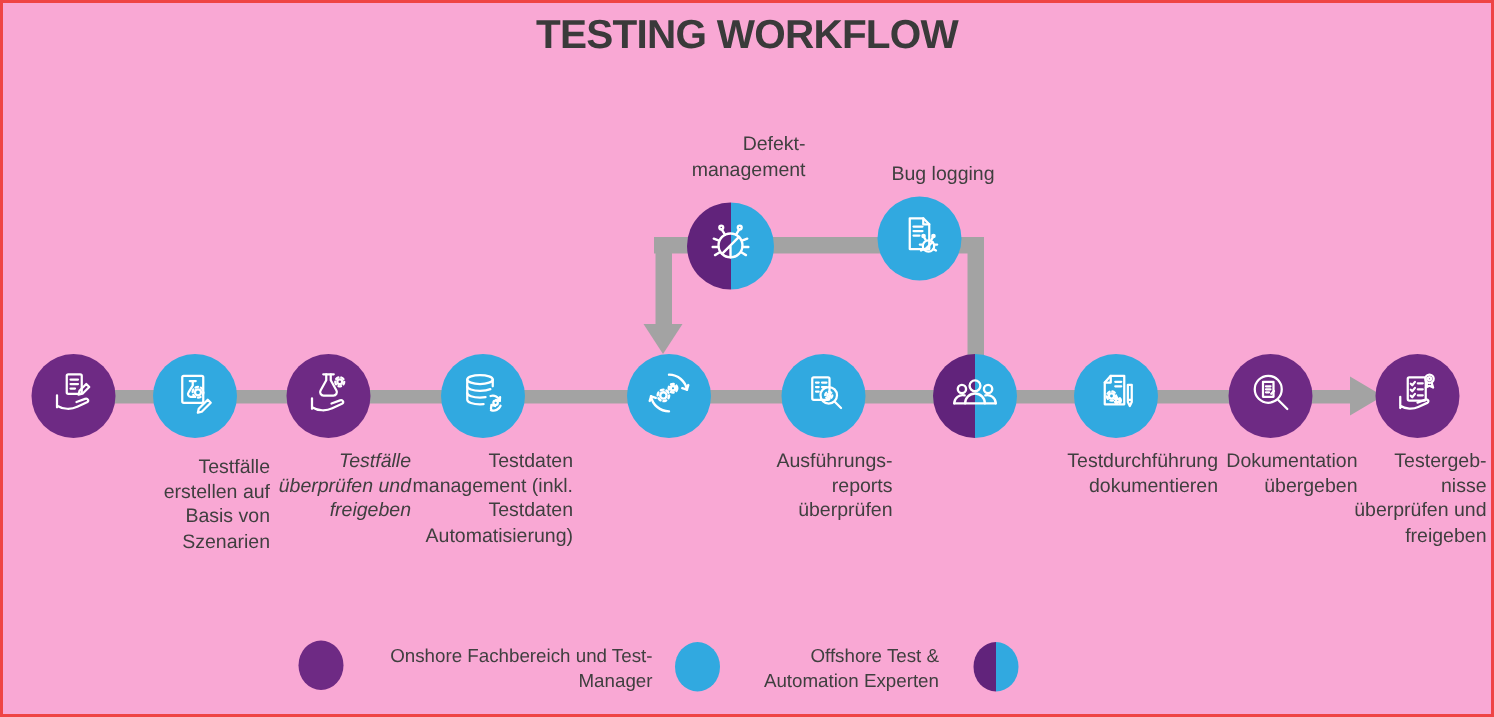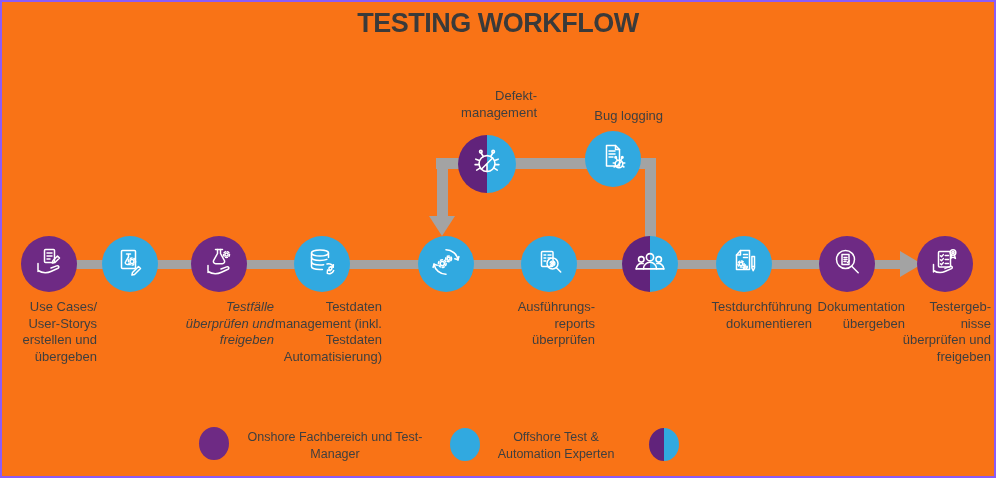--- a/index.html
+++ b/index.html
@@ -1,32 +1,32 @@
 <!DOCTYPE html>
 <html><head>
 <meta charset="utf-8">
 <style>
   html,body{margin:0;padding:0;background:#fff;font-family:"Liberation Sans",sans-serif;}
-  .frame{position:relative;width:992px;height:474px;border:2px solid #8b5cf6;background:#f97316;overflow:hidden;}
+  .frame{position:relative;width:992px;height:474px;border:2px solid #ef4444;background:#f9a8d4;overflow:hidden;}
   .title{position:absolute;top:6px;left:0;width:100%;text-align:center;font-size:27px;font-weight:600;
          letter-spacing:-0.5px;color:#3a3a3a;}
   .line{position:absolute;background:#a3a3a3;z-index:0;}
   .arrow-right{position:absolute;width:0;height:0;border-top:13px solid transparent;border-bottom:13px solid transparent;
          border-left:22px solid #a3a3a3;z-index:0;}
   .arrow-down{position:absolute;width:0;height:0;border-left:13px solid transparent;border-right:13px solid transparent;
          border-top:20px solid #a3a3a3;z-index:0;}
   .circle{position:absolute;width:56px;height:56px;border-radius:50%;display:flex;align-items:center;justify-content:center;z-index:1;}
   .role-onshore{background:#6e2a84;}
   .role-offshore{background:#31a9e0;}
   .role-shared{background:linear-gradient(90deg,#61237b 50%,#31a9e0 50%);}
   .node-label{position:absolute;font-size:13px;line-height:1.28;color:#3f3f3f;text-align:right;z-index:1;}
   .circle svg{stroke:#fff;fill:none;stroke-width:1.5;stroke-linecap:round;stroke-linejoin:round;}
   .teeth{stroke-dasharray:1.8 1.9;}
   .legend-dot{position:absolute;width:30px;height:33px;border-radius:50%;z-index:1;}
-  .legend-label{position:absolute;font-size:12.5px;line-height:1.32;color:#3f3f3f;text-align:center;z-index:1;}
+  .legend-label{position:absolute;font-size:12.5px;line-height:1.32;color:#3f3f3f;text-align:right;z-index:1;}
 </style>
 </head>
 <body>
 
 <div class="frame">
 
   <div class="title">TESTING WORKFLOW</div>
 
   <div class="line" style="left:40px;top:258px;width:858px;height:9px;"></div>
   <div class="arrow-right" style="left:898px;top:249px;"></div>
@@ -63,31 +63,31 @@
   </div>
 
   <div class="circle role-onshore" style="left:19px;top:234px;">
     <span><svg width="32" height="32" viewBox="0 0 32 32">
       <rect x="11.5" y="3.5" width="10" height="13" rx="1"></rect>
           <path d="M14 7h5M14 10h5M14 13h3"></path>
       <path d="M20 14.5l4.5-4.5 2 2-4.5 4.5-2.6.6z"></path>
       <path d="M5 17.5v8M5 24.5c4 2.5 9.5 2.6 13.5.7l6.5-3c1.7-.8.5-3-1.3-2.3l-5.7 2.1"></path>
     </svg></span>
   </div>
-  <div class="node-label" style="left:-1px;top:297px;width:96px;">Use Cases/ User-Storys erstellen und übergeben</div>
 
   <div class="circle role-offshore" style="left:100px;top:234px;">
     <span><svg width="32" height="32" viewBox="0 0 32 32">
       <rect x="7.5" y="4.5" width="14" height="18" rx="1"></rect>
       <path d="M12.5 8h4M14.5 8v3l-2.8 4.6a1.8 1.8 0 0 0 1.5 2.9h2.3"></path>
       <circle cx="18" cy="15.5" r="2"></circle>
           <circle cx="18" cy="15.5" r="3.6" class="teeth"></circle>
       <path d="M18.5 26.5l6-6 2 2-6 6-2.6.6z"></path>
     </svg></span>
   </div>
+  <div class="node-label" style="left:78px;top:301px;width:100px;">Testfälle erstellen auf Basis von Szenarien</div>
 
   <div class="circle role-onshore" style="left:189px;top:234px;">
     <span><svg width="32" height="32" viewBox="0 0 32 32">
       <path d="M12.5 3.5h7"></path>
       <path d="M14.5 3.5v4l-3.8 6.8a2.3 2.3 0 0 0 2 3.4h6.6a2.3 2.3 0 0 0 2-3.4L17.5 7.5v-4"></path>
       <circle cx="23.5" cy="8.5" r="1.6"></circle>
           <circle cx="23.5" cy="8.5" r="3" class="teeth"></circle>
       <path d="M5 19.5v7M5 25.5c4 2.5 9.5 2.6 13.5.7l6.5-3c1.7-.8.5-3-1.3-2.3l-5.7 2.1"></path>
     </svg></span>
   </div>

